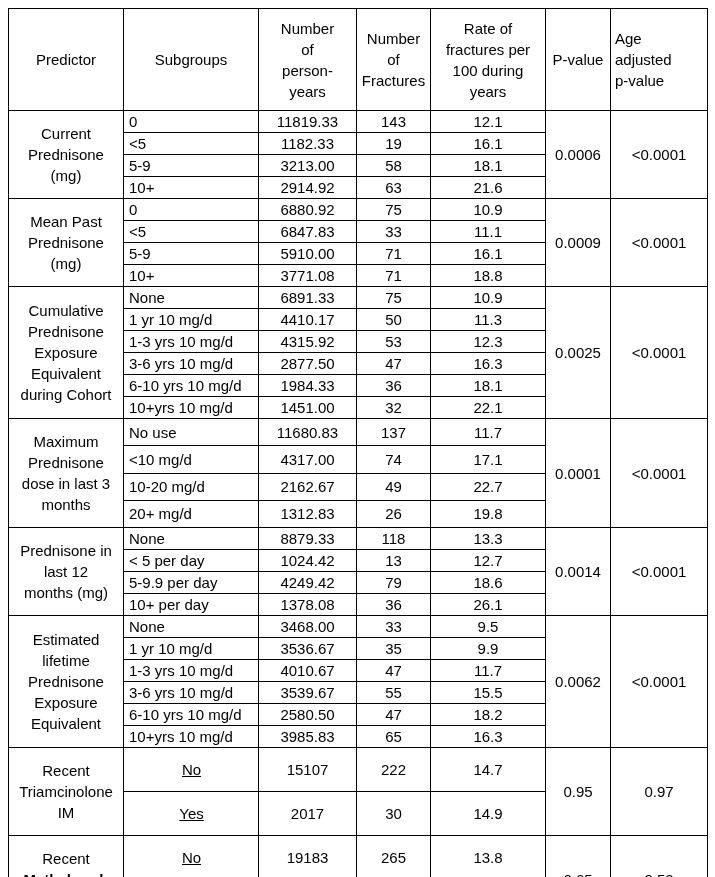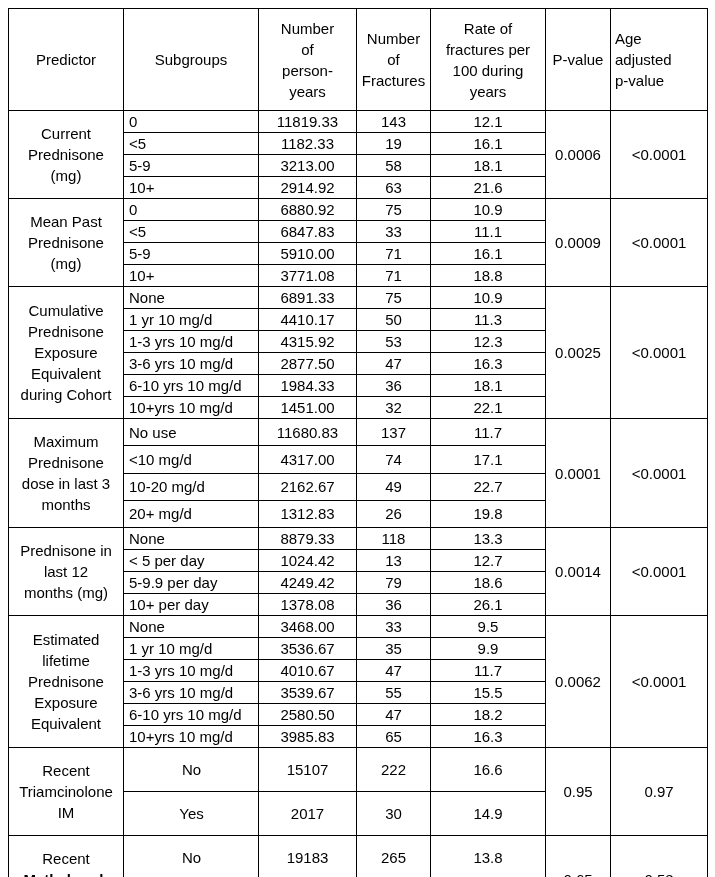--- a/index.html
+++ b/index.html
@@ -40,21 +40,21 @@
     padding: 1px 4px;
     line-height: 19px;
   }
   td.predictor-cell {
     text-align: center;
     white-space: pre-line;
     line-height: 21px;
     padding: 12px 3px;
   }
   td.subgroup-cell { text-align: left; padding-left: 5px; }
-  td.subgroup-cell.center { text-align: center; }
+  td.subgroup-cell.center { text-align: center; text-decoration: underline; }
   td.num-cell { text-align: center; }
   td.pvalue-cell { text-align: center; vertical-align: middle; }
 
   .pline { display: block; }
   .misspelled {
     text-decoration: underline wavy #e00000;
     text-decoration-skip-ink: none;
     text-decoration-thickness: 1px;
     text-underline-offset: 3px;
     font-weight: bold;
@@ -300,21 +300,21 @@
           <td class="num-cell">65</td>
           <td class="num-cell">16.3</td>
         </tr>
         <tr>
           <td rowspan="2" class="predictor-cell">Recent
 Triamcinolone
 IM</td>
           <td class="subgroup-cell center">No</td>
           <td class="num-cell">15107</td>
           <td class="num-cell">222</td>
-          <td class="num-cell">16.6</td>
+          <td class="num-cell">14.7</td>
           <td rowspan="2" class="pvalue-cell">0.95</td>
           <td rowspan="2" class="pvalue-cell">0.97</td>
         </tr>
         <tr>
           <td class="subgroup-cell center">Yes</td>
           <td class="num-cell">2017</td>
           <td class="num-cell">30</td>
           <td class="num-cell">14.9</td>
         </tr>
         <tr>

